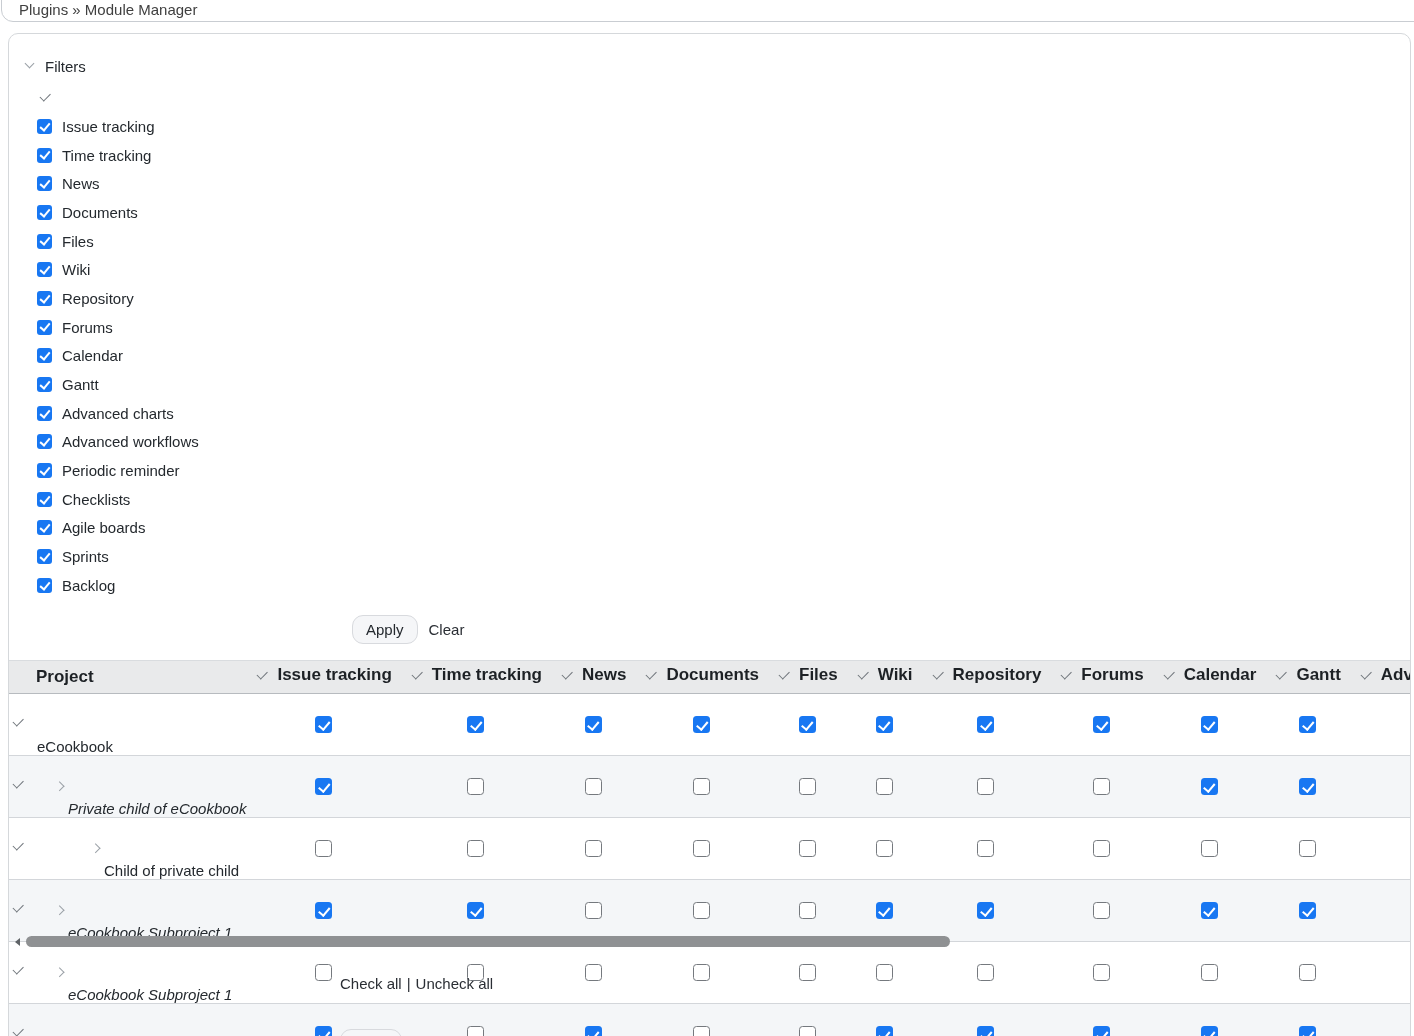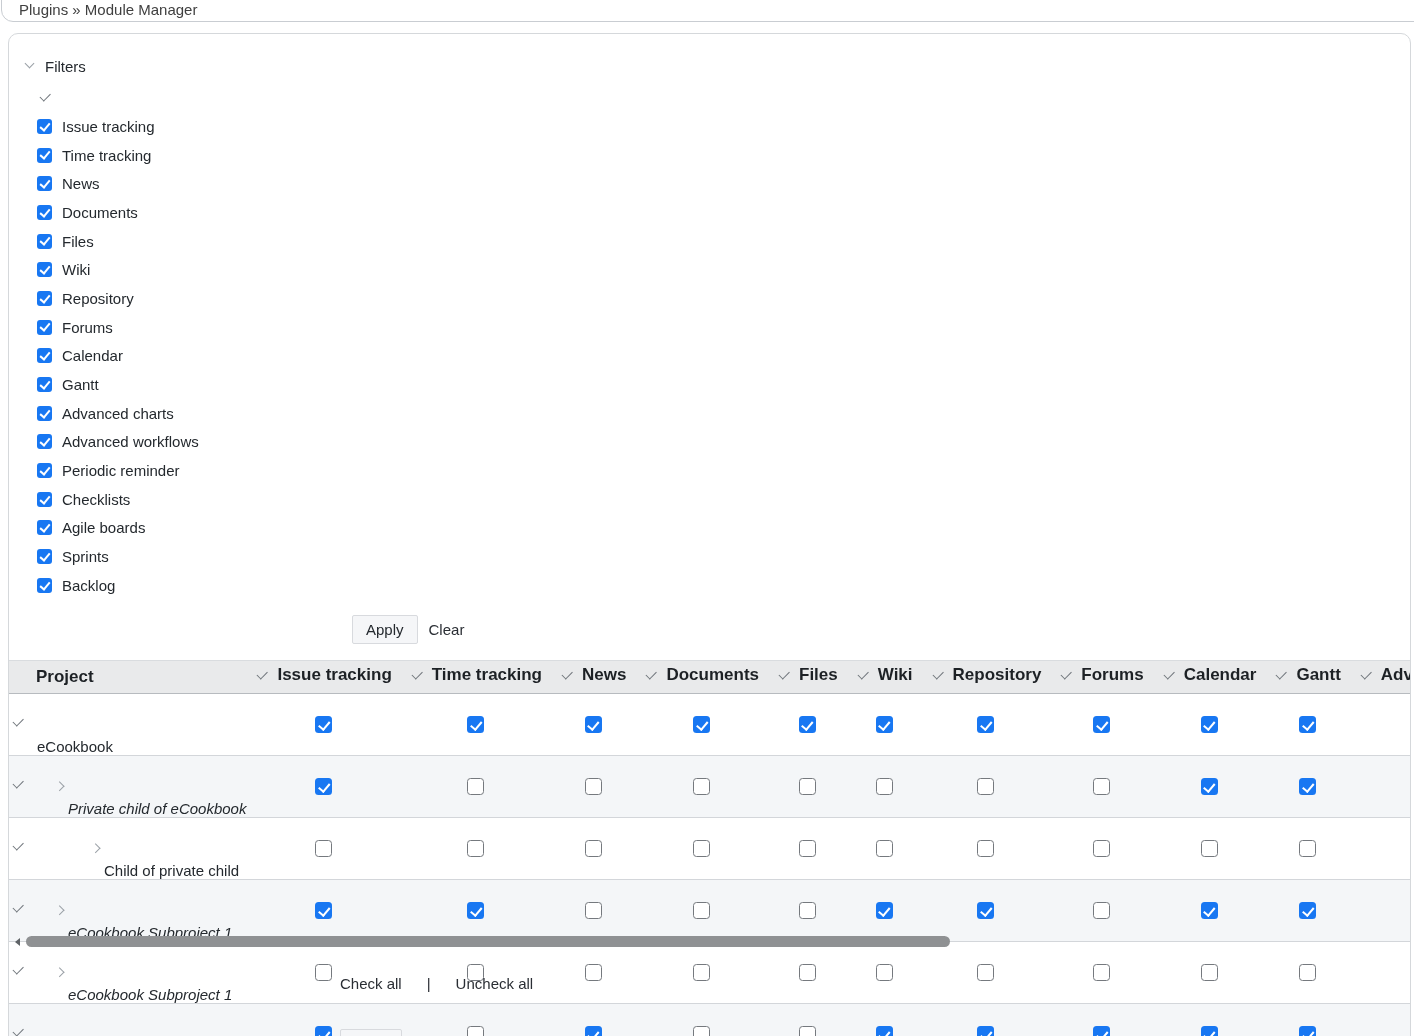--- a/index.html
+++ b/index.html
@@ -29,21 +29,21 @@
     border:1px solid #d5d8db;border-radius:10px;background:#fff;
   }
   
   .filters-legend{margin:24px 0 0 15px;display:flex;align-items:flex-start;gap:9px;height:22px;}
   .toggle-check{margin:10px 0 0 29px;height:16px;}
   .filter-list{margin:6px 0 0 28px;}
   .filter-item{display:flex;align-items:center;gap:10px;height:28.7px;}
   .apply-row{margin:15px 0 0 343px;display:flex;align-items:center;gap:11px;}
   .btn{
     font-family:"Liberation Sans",sans-serif;font-size:15px;color:var(--text);
-    background:#f5f6f8;border:1px solid #d8dade;border-radius:2px;
+    background:#f5f6f8;border:1px solid #d8dade;border-radius:11px;
     padding:5px 13px;height:29px;line-height:17px;cursor:pointer;
   }
   .textlink{color:#2a2e34;text-decoration:none;cursor:pointer;}
   
   .check-icon{position:relative;width:15px;height:15px;display:inline-block;flex:0 0 auto;}
   .check-icon::after{
     content:"";position:absolute;left:2px;top:3px;width:9px;height:4.5px;
     border-left:1.9px solid var(--icon-gray);border-bottom:1.9px solid var(--icon-gray);
     transform:rotate(-45deg);
   }
@@ -94,21 +94,21 @@
   .lvl0 .proj-name{margin-left:0;}
   
   .hscroll{position:absolute;left:0;top:902px;width:1401px;height:14px;}
   .scroll-arrow-left{
     position:absolute;left:6px;top:2px;width:0;height:0;
     border-top:4.5px solid transparent;border-bottom:4.5px solid transparent;
     border-right:5.5px solid #5f6367;
   }
   .scroll-thumb{position:absolute;left:17px;top:0;width:924px;height:11px;background:#8f9193;border-radius:6px;}
   
-  .checkall-row{position:absolute;left:331px;top:941px;display:flex;gap:25px;align-items:center;}
+  .checkall-row{position:absolute;left:331px;top:941px;display:flex;gap:5px;align-items:center;}
   .checkall-row .sep{color:#2a2e34;}
   .save{position:absolute;left:331px;top:995px;}
 </style>
 </head>
 <body>
 
 <div class="topbar">
   <span class="crumb">Plugins » Module Manager</span>
 </div>
 

